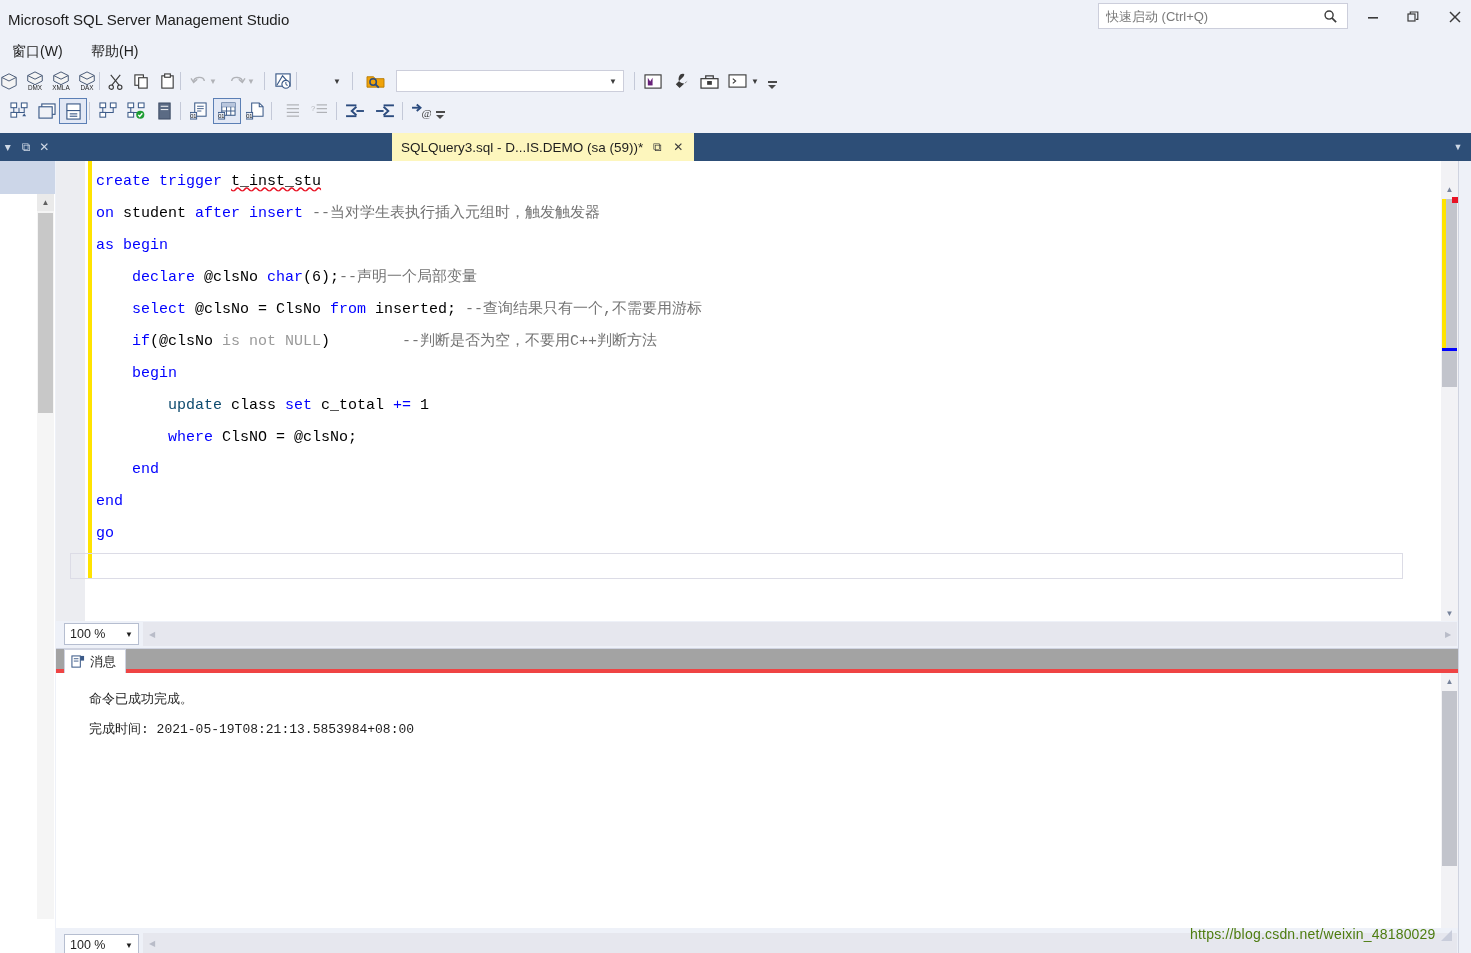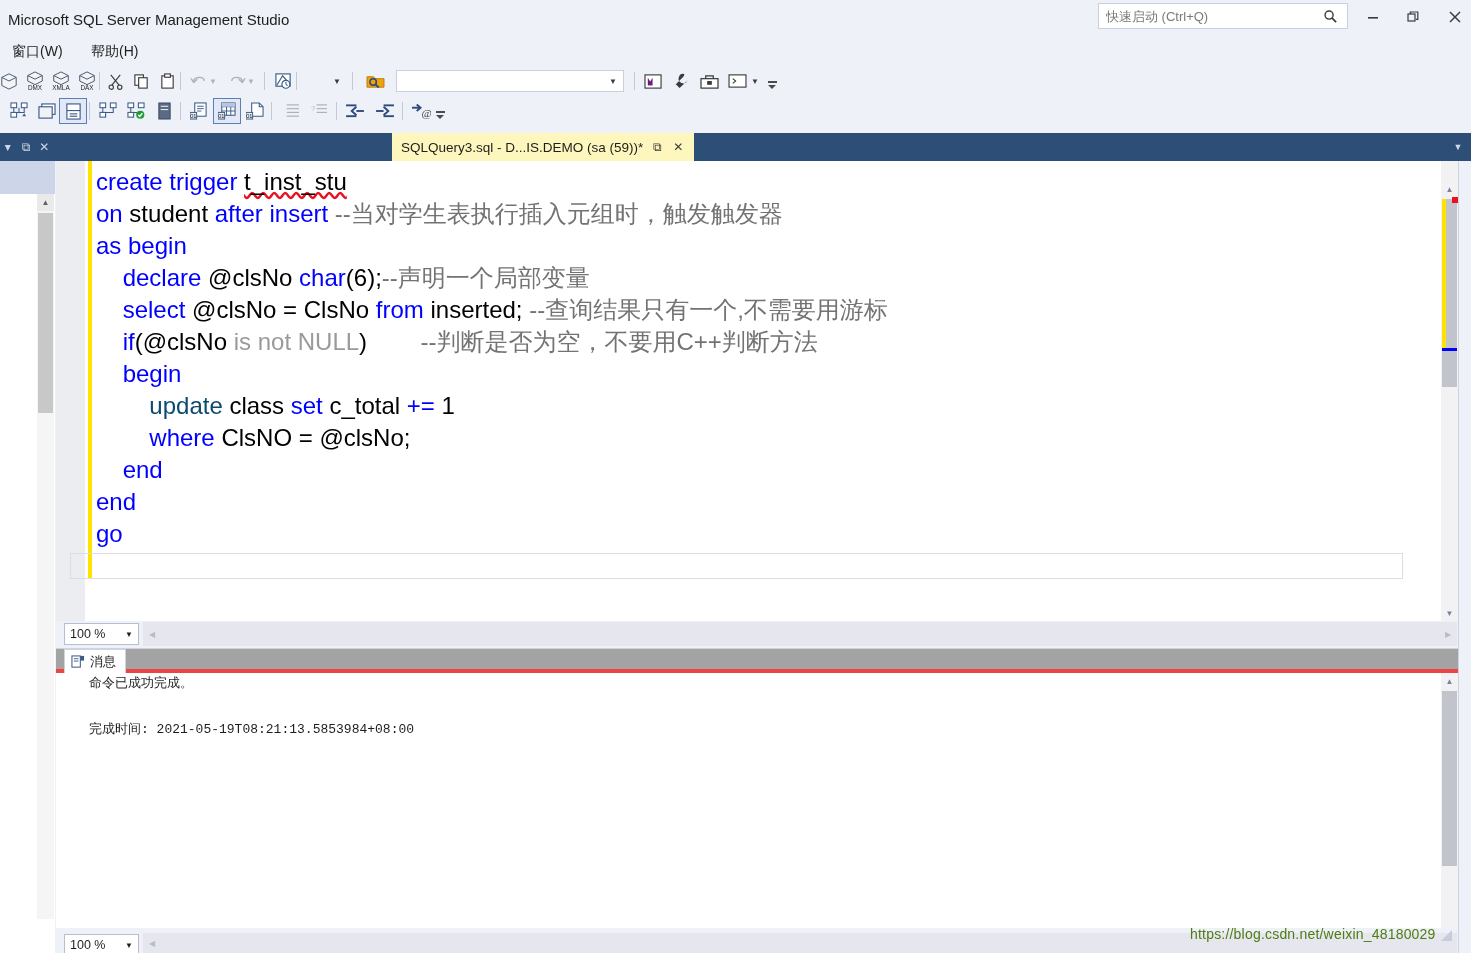--- a/index.html
+++ b/index.html
@@ -168,22 +168,22 @@
   .ed-gutter {
     position: absolute; left: 0; top: 0; width: 29px; height: 460px;
     background: #ecedf1;
   }
   .ed-change {
     position: absolute; left: 32px; top: 0; width: 4px; height: 418px;
     background: #ffe300;
   }
   .ed-code {
     position: absolute; left: 40px; top: 5px; width: 1350px;
-    font-family: Liberation Sans, sans-serif;
-    font-size: 24px; line-height: 32px;
+    font-family: Liberation Mono, monospace;
+    font-size: 15px; line-height: 32px;
     white-space: pre; color: #000000;
   }
   .k  { color: #0000ff; }          
   .kd { color: #0c4a6e; }          
   .cm { color: #737373; }          
   .gy { color: #9a9a9a; }          
   .sq { text-decoration: underline wavy #e81123; text-decoration-skip-ink: none; }
   .caretline {
     position: absolute; left: 70px; top: 553px; width: 1333px; height: 26px;
     border: 1px solid #dcdce6;
@@ -269,21 +269,21 @@
     font-size: 13px; color: #1e1e1e;
   }
   .msgtab .mi { margin-right: 5px; display: flex; align-items: center; }
   .msgbody {
     position: absolute; left: 0; top: 24px; width: 1385px; height: 256px;
     background: #ffffff;
     font-family: "Liberation Mono", monospace;
     font-size: 13px; color: #1e1e1e;
   }
   .msgline { position: absolute; left: 33px; white-space: pre; }
-  #msg-line-0 { top: 1px; text-align: center; }
+  #msg-line-0 { top: 17px; text-align: center; }
   #msg-line-1 { top: 47px; }
   .msg-vsb {
     position: absolute; right: 0; top: 24px; width: 17px; height: 256px;
     background: #f2f2f5;
   }
   .msg-vsb .ar-up {
     position: absolute; left: 0; top: 0; width: 17px; height: 16px;
     display: flex; align-items: center; justify-content: center;
     font-size: 8px; color: #77839b;
   }

